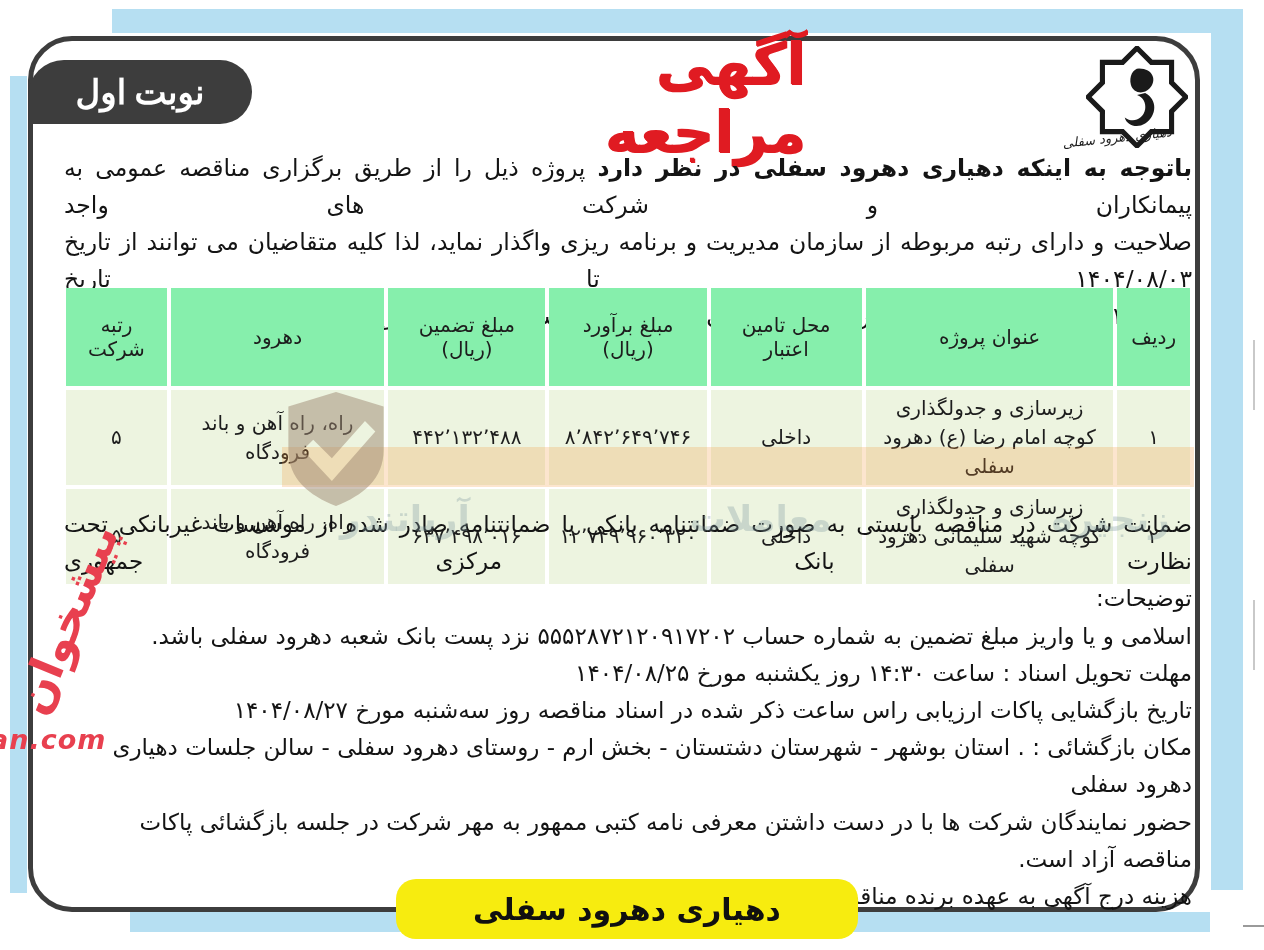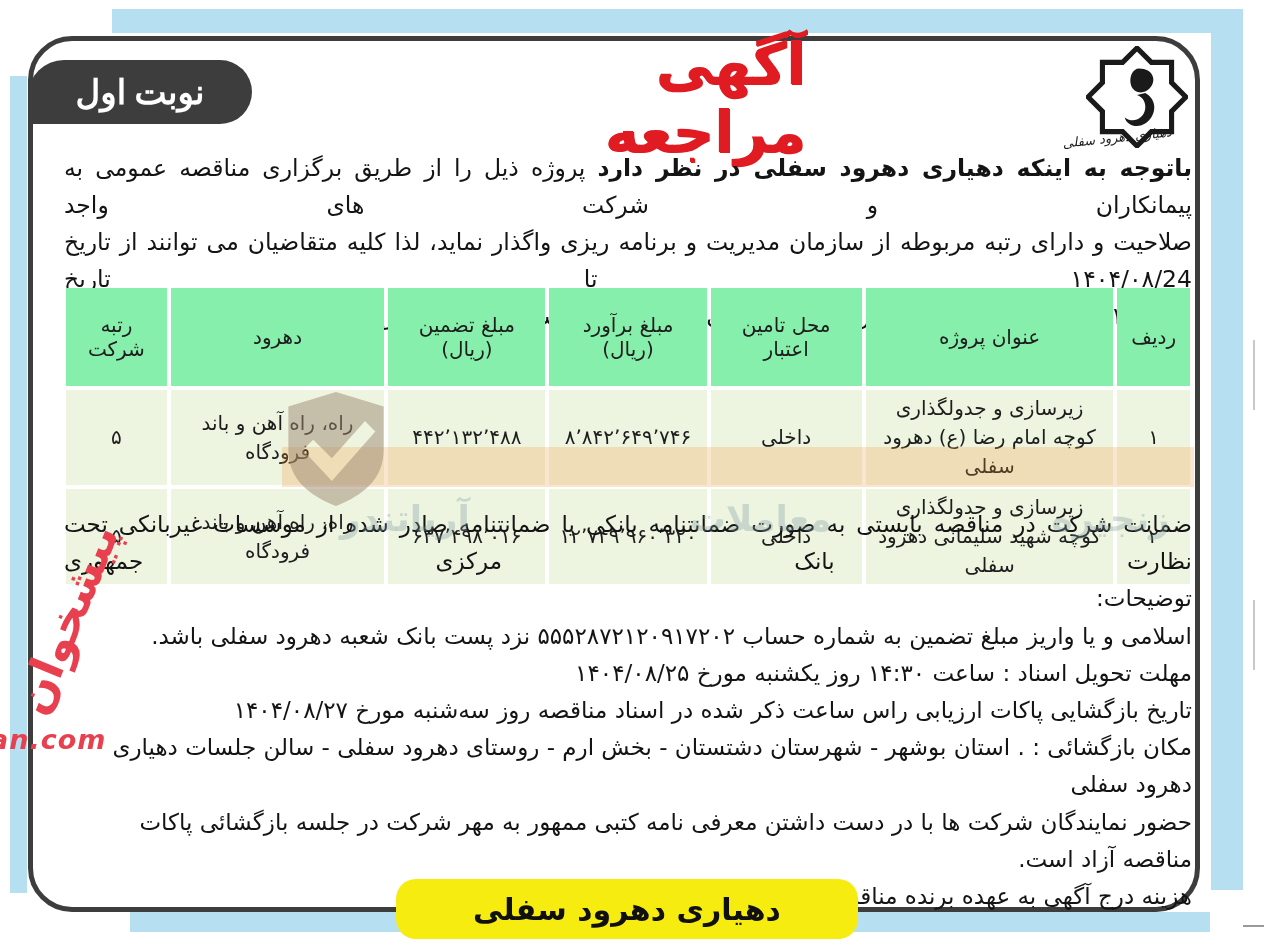--- a/index.html
+++ b/index.html
@@ -124,21 +124,21 @@
       <path d="M52 22 C66 22 70 34 62 42 C56 48 46 46 44 38 C42 30 46 22 52 22 Z" fill="#1a1a1a"></path>
       <path d="M58 46 C70 52 70 68 58 76 C50 81 40 78 38 70 C46 76 56 72 58 62 C59 56 56 50 50 48 Z" fill="#1a1a1a"></path>
     </svg>
     <div class="logo-caption">دهیاری دهرود سفلی</div>
   </div>
 
   <div class="intro">
     <div class="jline">
       <b>باتوجه به اینکه دهیاری دهرود سفلی در نظر دارد</b><span> پروژه ذیل را از طریق برگزاری مناقصه عمومی به پیمانکاران و شرکت های واجد</span>
     </div>
-    <div class="jline">صلاحیت و دارای رتبه مربوطه از سازمان مدیریت و برنامه ریزی واگذار نماید، لذا کلیه متقاضیان می توانند از تاریخ ۱۴۰۴/۰۸/24 تا تاریخ</div>
+    <div class="jline">صلاحیت و دارای رتبه مربوطه از سازمان مدیریت و برنامه ریزی واگذار نماید، لذا کلیه متقاضیان می توانند از تاریخ ۱۴۰۴/۰۸/۰۳ تا تاریخ</div>
     <div class="rline">۱۴۰۴/۰۸/۱۱ با مراجعه سامانه تدارکات الکترونیکی دولت (ستاد) اسناد مناقصه را دریافت نمایند.</div>
   </div>
 
   <table class="tender-table" dir="rtl">
     <colgroup>
       <col style="width:72px">
         <col style="width:246px">
         <col style="width:150px">
       <col style="width:156px">
         <col style="width:156px">

